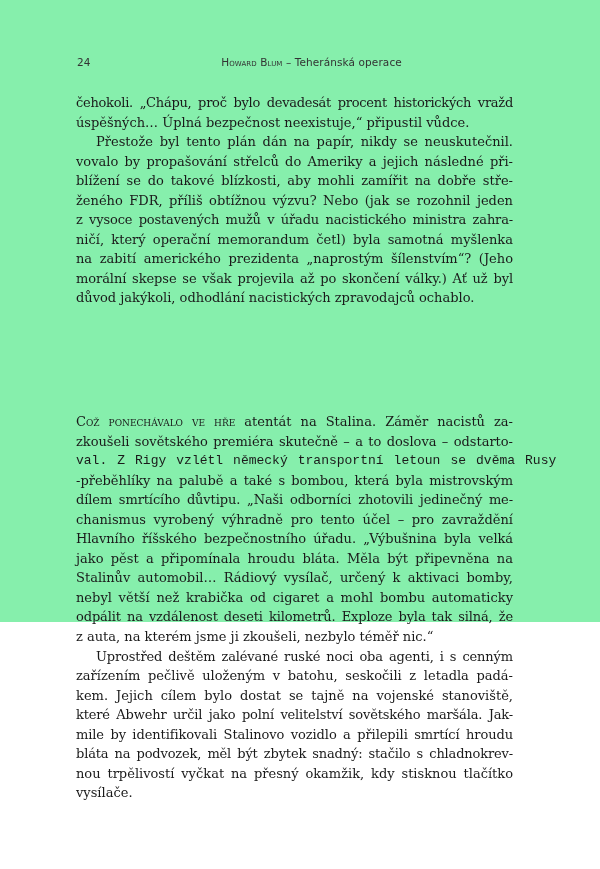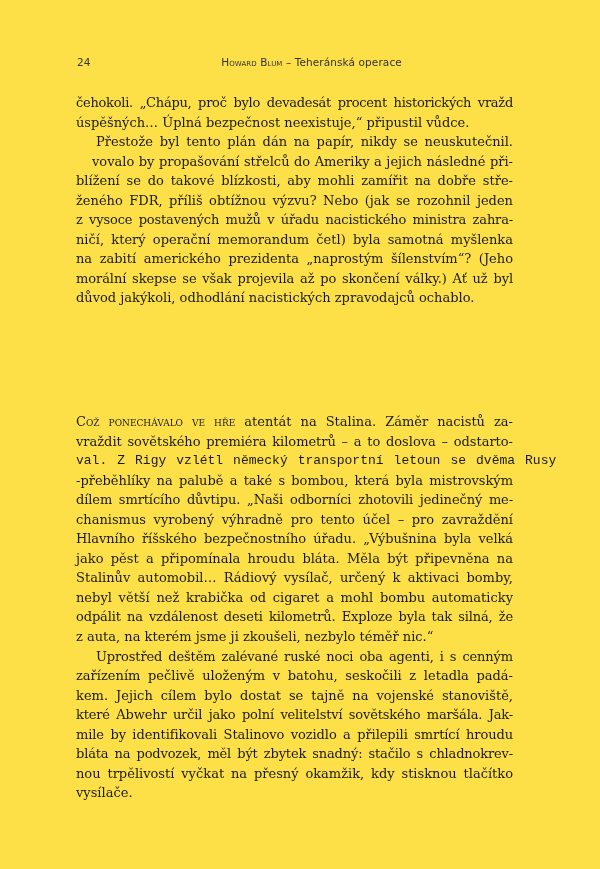--- a/index.html
+++ b/index.html
@@ -1,17 +1,17 @@
 <!DOCTYPE html>
 <html><head>
 <meta charset="utf-8">
 <style>
   html, body { margin: 0; padding: 0; background: #ffffff; }
   body { width: 600px; height: 869px; position: relative; overflow: hidden; }
-  .page { position: absolute; left: 0; top: 0; width: 600px; height: 869px; background: #fde047; }
+  .page { position: absolute; left: 0; top: 0; width: 600px; height: 622px; background: #86efac; }
   .running-head {
     position: absolute; top: 56px; left: 77px; width: 436px; height: 16px;
     font-family: "DejaVu Sans", sans-serif; font-size: 10.5px; color: #333;
   }
   .page-number { position: absolute; left: 0; top: 0; }
   .head-title { position: absolute; left: 0; right: 0; text-align: center; top: 0; letter-spacing: 0.1px; }
   .head-title .sc { font-variant: small-caps; padding-left: 33px; }
   .body-text {
     position: absolute; left: 76px; width: 437px;
     font-family: "DejaVu Serif", serif; font-size: 13px; line-height: 19.55px;
@@ -30,33 +30,33 @@
 <div class="page">
   <div class="running-head">
     <span class="page-number">24</span>
     <span class="head-title"><span class="sc">Howard Blum</span><span> – </span><span>Teheránská operace</span></span>
   </div>
 
   <div class="body-text block1" id="block1">
       <span class="line" style="display: block; letter-spacing: -0.265625px;">čehokoli. „Chápu, proč bylo devadesát procent historických vražd</span>
       <span class="line last" style="display: block;">úspěšných… Úplná bezpečnost neexistuje,“ připustil vůdce.</span>
       <span class="line ind" style="display: block; word-spacing: 0.555556px;">Přestože byl tento plán dán na papír, nikdy se neuskutečnil.</span>
-      <span class="line" style="display: block; word-spacing: 0px; margin-left: 16px;">vovalo by propašování střelců do Ameriky a jejich následné při-</span>
+      <span class="line" style="display: block; word-spacing: 0px;">vovalo by propašování střelců do Ameriky a jejich následné při-</span>
       <span class="line" style="display: block; word-spacing: 0.8px;">blížení se do takové blízkosti, aby mohli zamířit na dobře stře-</span>
       <span class="line" style="display: block; word-spacing: 0.222222px;">ženého FDR, příliš obtížnou výzvu? Nebo (jak se rozohnil jeden</span>
       <span class="line" style="display: block; letter-spacing: -0.16129px;">z vysoce postavených mužů v úřadu nacistického ministra zahra-</span>
       <span class="line" style="display: block; word-spacing: 0.285714px;">ničí, který operační memorandum četl) byla samotná myšlenka</span>
       <span class="line" style="display: block; word-spacing: 0.166667px;">na zabití amerického prezidenta „naprostým šílenstvím“? (Jeho</span>
       <span class="line" style="display: block; letter-spacing: -0.0769231px;">morální skepse se však projevila až po skončení války.) Ať už byl</span>
       <span class="line last" style="display: block;">důvod jakýkoli, odhodlání nacistických zpravodajců ochablo.</span>
     </div>
 
   <div class="body-text block2" id="block2">
     <span class="line" style="display: block; word-spacing: 2px; margin-top: 40px;"><span class="smallcaps">Což ponechávalo ve hře</span><span> atentát na Stalina. Záměr nacistů za-</span></span>
-  <span class="line" style="display: block; letter-spacing: -0.015873px;">vraždit sovětského premiéra kilometrů – a to doslova – odstarto-</span>
+  <span class="line" style="display: block; letter-spacing: -0.015873px;">zkoušeli sovětského premiéra skutečně – a to doslova – odstarto-</span>
       <span class="line" style="display: block; word-spacing: 2.22222px; font-family: Liberation Mono, monospace;">val. Z Rigy vzlétl německý transportní letoun se dvěma Rusy</span>
       <span class="line" style="display: block; letter-spacing: -0.0163934px;">-přeběhlíky na palubě a také s bombou, která byla mistrovským</span>
       <span class="line" style="display: block; letter-spacing: -0.109375px;">dílem smrtícího důvtipu. „Naši odborníci zhotovili jedinečný me-</span>
       <span class="line" style="display: block; word-spacing: 1.125px;">chanismus vyrobený výhradně pro tento účel – pro zavraždění</span>
       <span class="line" style="display: block; letter-spacing: -0.0819672px;">Hlavního říšského bezpečnostního úřadu. „Výbušnina byla velká</span>
       <span class="line" style="display: block; word-spacing: 1.11111px;">jako pěst a připomínala hroudu bláta. Měla být připevněna na</span>
       <span class="line" style="display: block; word-spacing: 0.428571px;">Stalinův automobil… Rádiový vysílač, určený k aktivaci bomby,</span>
       <span class="line" style="display: block; word-spacing: 0.444444px;">nebyl větší než krabička od cigaret a mohl bombu automaticky</span>
       <span class="line" style="display: block; letter-spacing: -0.136364px;">odpálit na vzdálenost deseti kilometrů. Exploze byla tak silná, že</span>
       <span class="line last" style="display: block;">z auta, na kterém jsme ji zkoušeli, nezbylo téměř nic.“</span>

